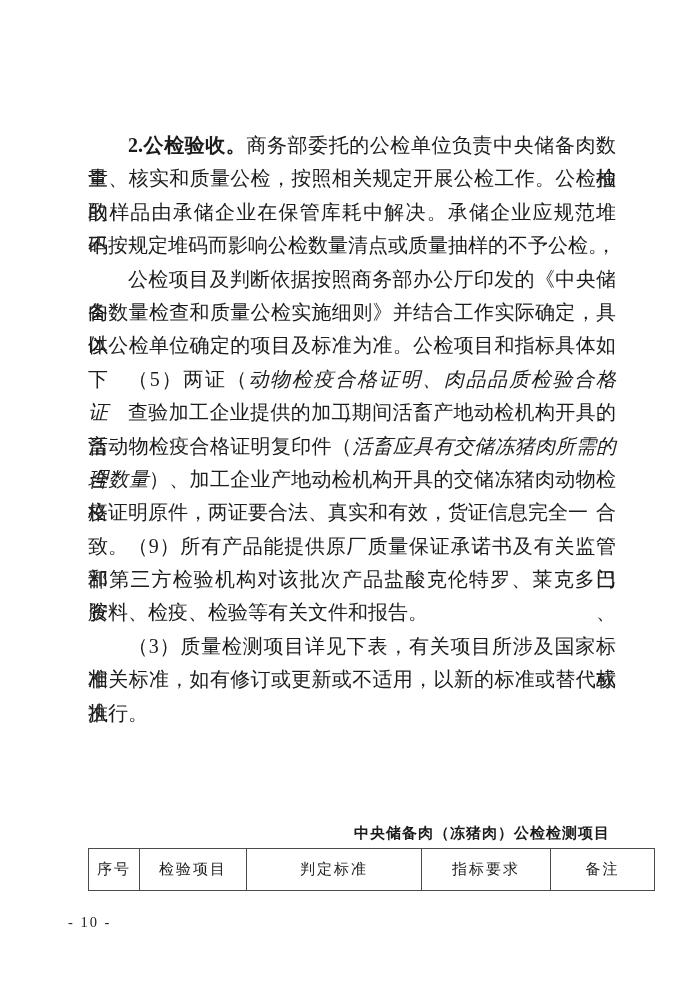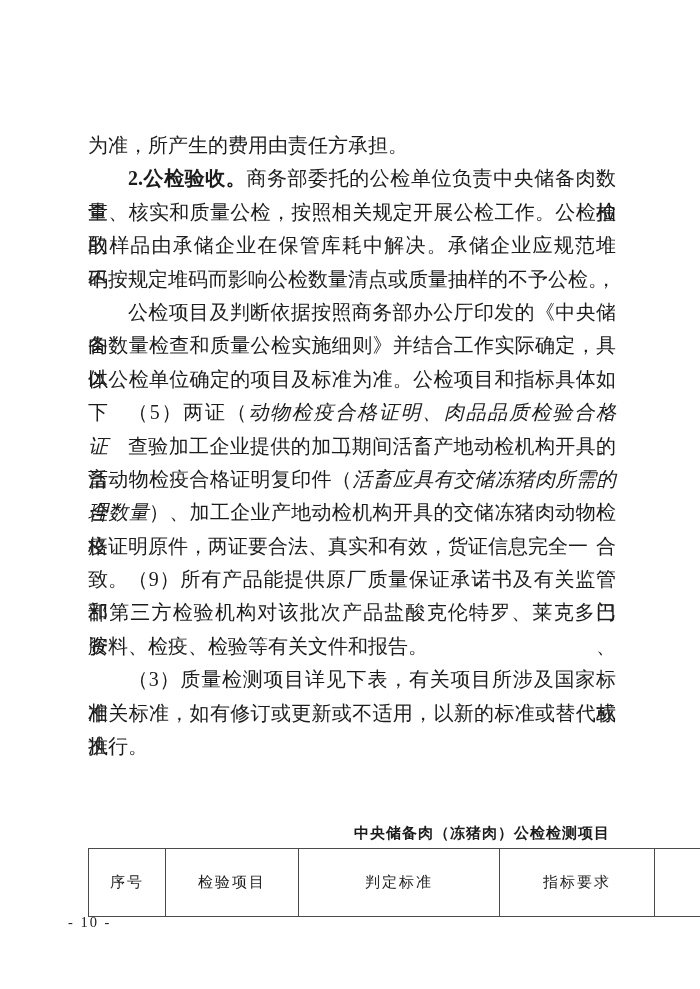--- a/index.html
+++ b/index.html
@@ -28,41 +28,40 @@
     text-align:right;font-size:15px;font-weight:bold;line-height:24px;
     letter-spacing:1px;
   }
   table.inspection{
     position:absolute;left:88px;top:848px;width:522px;
     border-collapse:collapse;table-layout:fixed;
   }
   table.inspection th{
     border:1px solid var(--border,#4b4b4b);
     font-weight:normal;font-size:15px;height:33px;
-    text-align:center;vertical-align:middle;padding:17px;
+    text-align:center;vertical-align:middle;padding:4px;
     letter-spacing:2px;
   }
   table.inspection th:nth-child(1){width:42px;}
   table.inspection th:nth-child(2){width:98px;font-family:Liberation Mono, monospace;}
   table.inspection th:nth-child(3){width:166px;margin-left:28px;}
   table.inspection th:nth-child(4){width:120px;}
   table.inspection th:nth-child(5){width:95px;}
   .page-number{
     position:absolute;left:68px;top:914px;
     font-size:14.5px;letter-spacing:2px;
     font-family:"Liberation Serif","DejaVu Serif",serif;
   }
 </style>
 </head>
 <body>
 
 <div class="page" style="--text: #1c1c1c; --border: #4b4b4b; --bg: #ffffff;">
 
   <div class="content">
-      <div class="line"><span>为准，所产生的费用由责任方承担。</span></div>
       <div class="line jl ind"><span class="b">2.公检验收。</span><span>商务部委托的公检单位负责中央储备肉数量检</span></div>
       <div class="line jl"><span>查、核实和质量公检，按照相关规定开展公检工作。公检抽取</span></div>
       <div class="line jl"><span>的样品由承储企业在保管库耗中解决。承储企业应规范堆码，</span></div>
       <div class="line"><span>不按规定堆码而影响公检数量清点或质量抽样的不予公检。</span></div>
       <div class="line jl ind"><span>公检项目及判断依据按照商务部办公厅印发的《中央储备</span></div>
       <div class="line jl"><span>肉数量检查和质量公检实施细则》并结合工作实际确定，具体</span></div>
       <div class="line jl"><span>以公检单位确定的项目及标准为准。公检项目和指标具体如下：</span></div>
       <div class="line jl ind"><span>（5）两证（</span><span class="i">动物检疫合格证明、肉品品质检验合格证</span><span>）。</span></div>
       <div class="line jl ind"><span>查验加工企业提供的加工期间活畜产地动检机构开具的活</span></div>
       <div class="line jl"><span>畜动物检疫合格证明复印件（</span><span class="i">活畜应具有交储冻猪肉所需的合</span></div>

